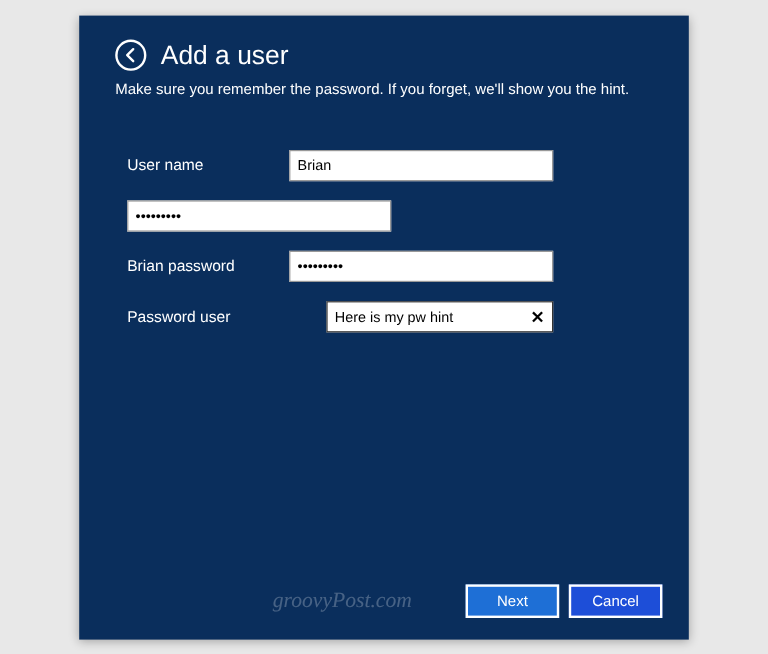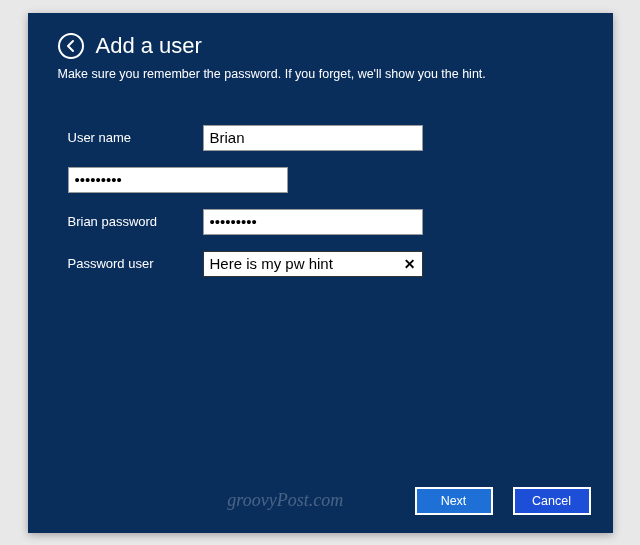--- a/index.html
+++ b/index.html
@@ -6,21 +6,21 @@
     body {
       width: 640px;
       height: 545px;
       background: #e8e8e8;
       font-family: "Segoe UI", Tahoma, sans-serif;
       display: flex;
       align-items: center;
       justify-content: center;
     }
     .window {
-      width: 585px;
+      width: 508px;
       height: 520px;
       background: #0a2e5c;
       position: relative;
       padding: 20px 30px 0 30px;
       color: #ffffff;
       box-shadow: 0 2px 8px rgba(0,0,0,0.3);
     }
     .header {
       display: flex;
       align-items: center;
@@ -59,35 +59,36 @@
       width: 135px;
       font-size: 13px;
       flex-shrink: 0;
     }
     .text-input {
       width: 220px;
       height: 26px;
       background: #ffffff;
       border: 1px solid #999;
       color: #000;
-      font-size: 15px;
+      font-size: 12px;
       padding: 0 6px;
       font-family: inherit;
       outline: none;
     }
     .input-with-clear {
       position: relative;
       width: 220px;
       display: flex;
       align-items: center;
     }
     .input-with-clear .text-input {
       width: 100%;
       padding-right: 30px;
       border: 1px solid #333;
+      margin-left: 31px;
     }
     .clear-btn {
       position: absolute;
       right: 4px;
       top: 50%;
       transform: translateY(-50%);
       width: 18px;
       height: 18px;
       display: flex;
       align-items: center;
@@ -95,21 +96,21 @@
       cursor: pointer;
       color: #000;
       font-size: 14px;
       font-weight: bold;
     }
     .footer {
       position: absolute;
       bottom: 18px;
       right: 22px;
       display: flex;
-      gap: 20px;
+      gap: 8px;
     }
     .btn {
       min-width: 78px;
       height: 28px;
       font-size: 12.5px;
       font-family: inherit;
       cursor: pointer;
       border: 2px solid #ffffff;
       display: flex;
       align-items: center;

